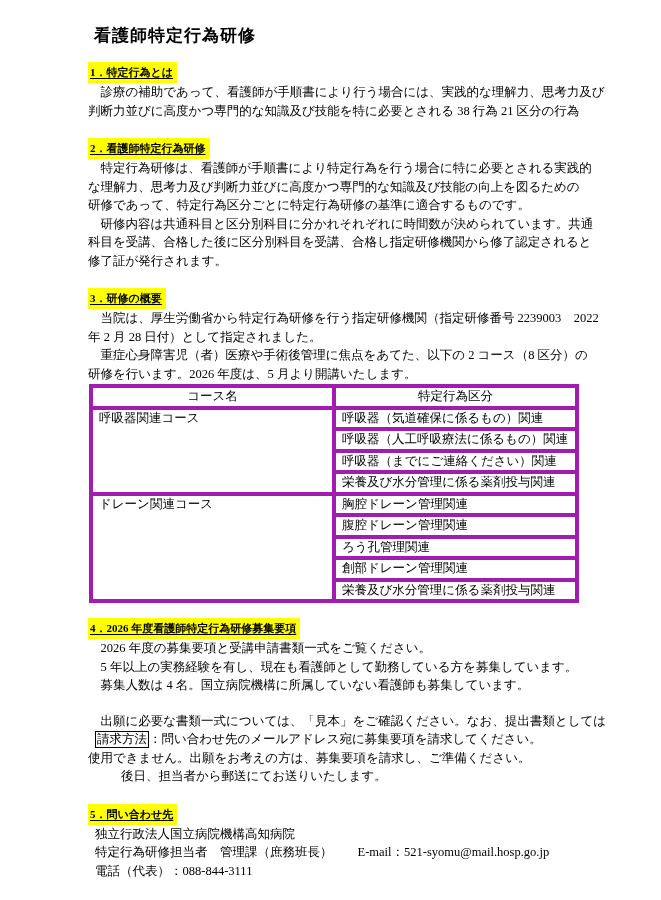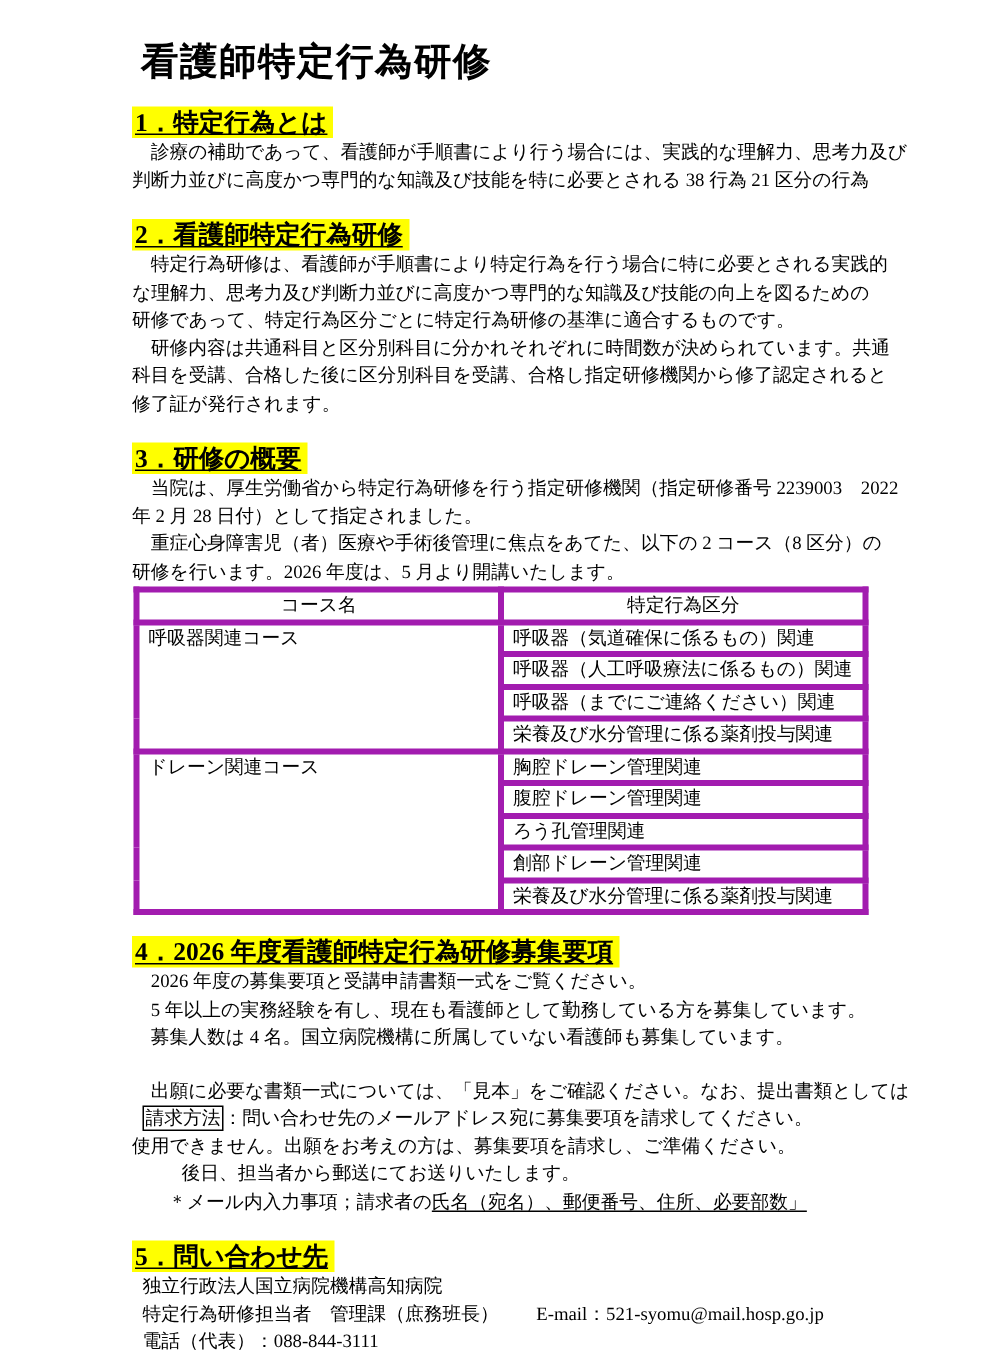--- a/index.html
+++ b/index.html
@@ -6,32 +6,32 @@
   html, body { background: #ffffff; }
   body {
     width: 661px; height: 900px;
     font-family: "Liberation Serif", "DejaVu Serif", serif;
     color: #000000;
     overflow: hidden;
   }
   .page { padding: 22px 86px 0 88px; width: 661px; }
 
   .doc-title {
-    font-size: 25px; font-weight: bold; letter-spacing: 1px;
+    font-size: 17px; font-weight: bold; letter-spacing: 1px;
     margin: 2px 0 0 6px;
     font-family: Liberation Mono, monospace;
   }
 
   .sec { margin-top: 0; }
   .sec-heading-row { line-height: 19px; }
   .sec-heading {
     display: inline-block;
     background: #ffff00;
     font-weight: bold;
-    font-size: 17px;
+    font-size: 11px;
     text-decoration: underline;
     text-underline-offset: 2px;
     padding: 1px 4px 1px 2px;
   }
 
   .line {
     font-size: 12.5px;
     line-height: 18.5px;
     white-space: nowrap;
   }
@@ -154,23 +154,20 @@
     <div class="line">　2026 年度の募集要項と受講申請書類一式をご覧ください。</div>
     <div class="line">　5 年以上の実務経験を有し、現在も看護師として勤務している方を募集しています。</div>
     <div class="line">　募集人数は 4 名。国立病院機構に所属していない看護師も募集しています。</div>
     <div class="gap-line"></div>
     <div class="line">　出願に必要な書類一式については、「見本」をご確認ください。なお、提出書類としては</div>
     <div class="line indent-3">
       <span class="boxed">請求方法</span><span>：問い合わせ先のメールアドレス宛に募集要項を請求してください。</span>
     </div>
     <div class="line">使用できません。出願をお考えの方は、募集要項を請求し、ご準備ください。</div>
     <div class="line indent-1">後日、担当者から郵送にてお送りいたします。</div>
-    <div class="line indent-2">
-      <span>＊メール内入力事項；請求者の</span><span class="u">氏名（宛名）、郵便番号、住所、必要部数」</span>
-    </div>
   </div>
 
   <div class="sec">
     <div class="gap-line"></div>
     <div class="sec-heading-row"><span class="sec-heading">5．問い合わせ先</span></div>
     <div class="line indent-3">独立行政法人国立病院機構高知病院</div>
     <div class="line indent-3">特定行為研修担当者　管理課（庶務班長）　　E-mail：521-syomu@mail.hosp.go.jp</div>
     <div class="line indent-3">電話（代表）：088-844-3111</div>
   </div>
 

